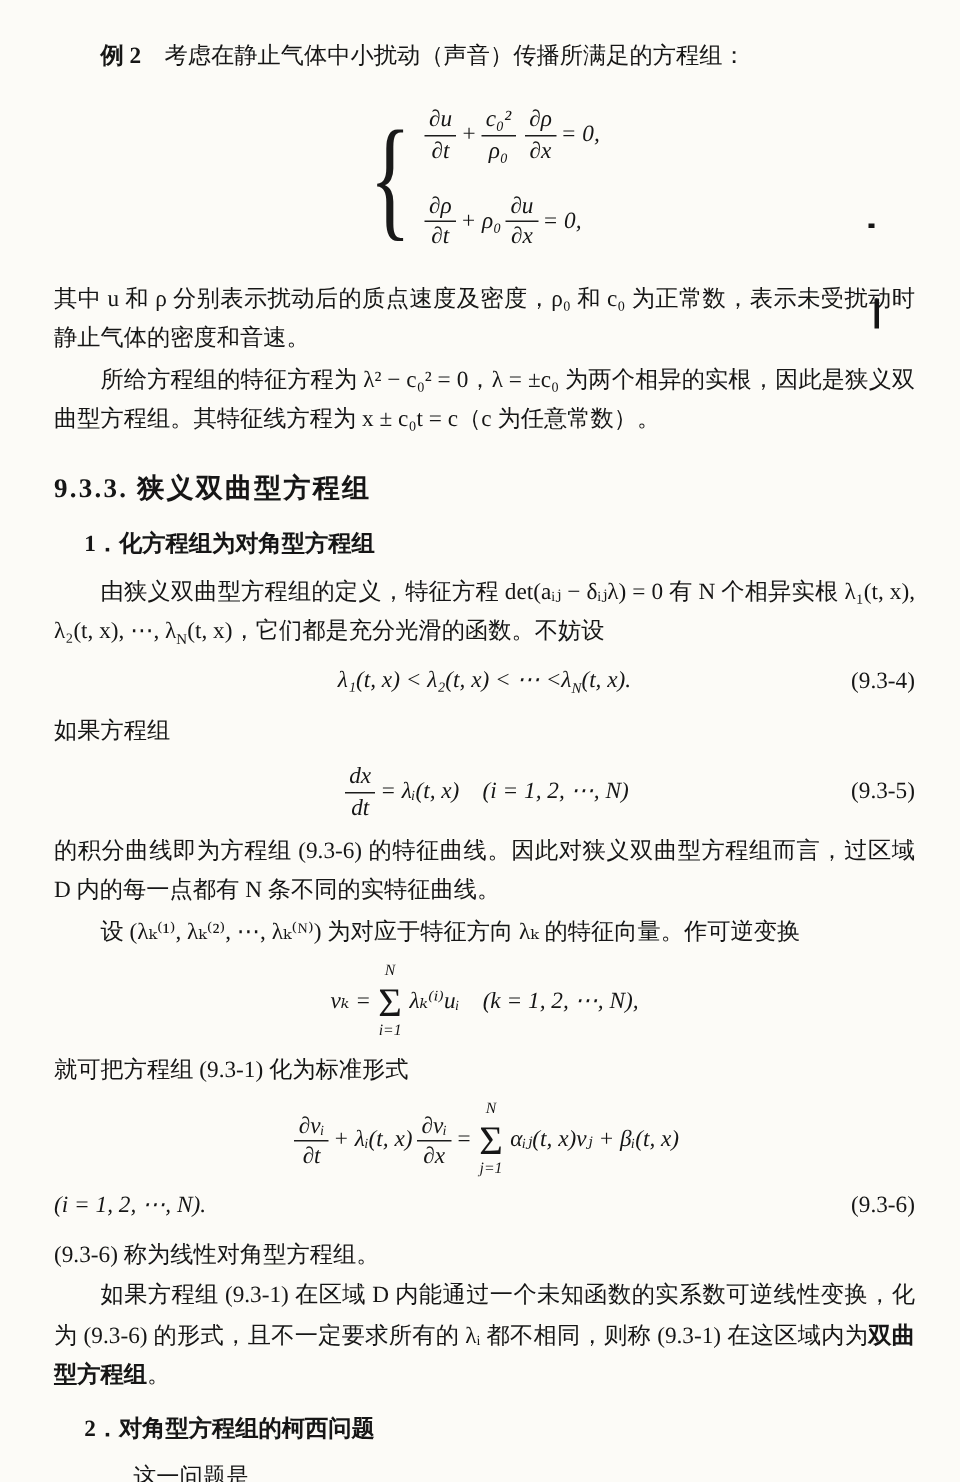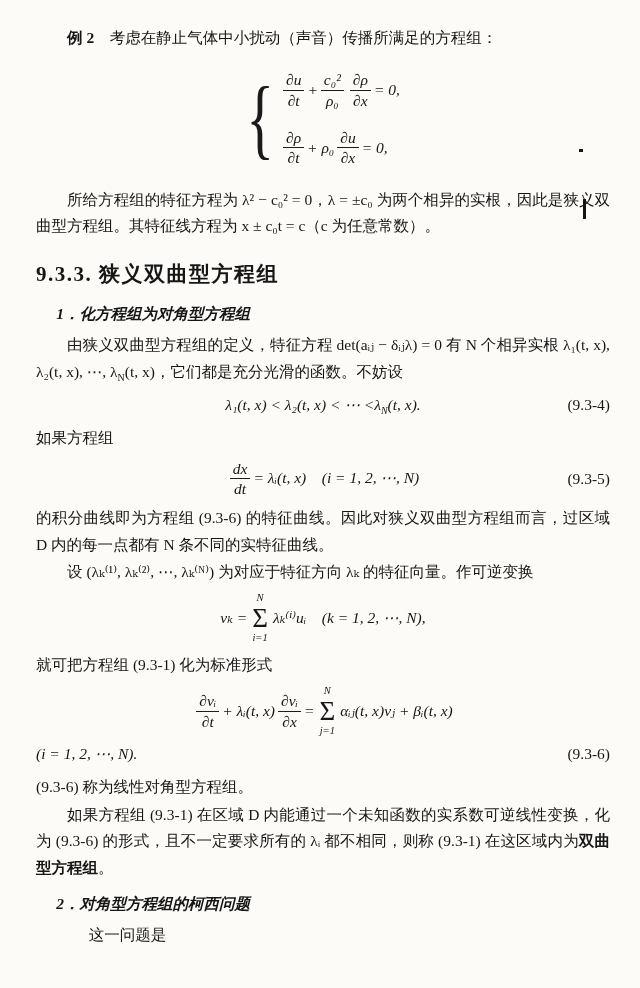--- a/index.html
+++ b/index.html
@@ -11,22 +11,22 @@
     background:#fcfbf7;
     padding:24px 30px 16px 36px;
     color:#161616;
     font-family:"Liberation Serif","DejaVu Serif",serif;
     font-size:15.5px;
     line-height:1.7;
   }
   .p{margin:1px 0;text-align:justify;}
   .ind2{text-indent:2em;}
   .ind3{text-indent:3.4em;}
-  .h1{font-size:21px;font-weight:bold;letter-spacing:1.5px;margin:20px 0 12px 0;line-height:1.4;}
-  .h2{font-weight:bold;text-indent:1.3em;margin:10px 0 5px 0;font-style:italic;}
+  .h1{font-size:18px;font-weight:bold;letter-spacing:1.5px;margin:20px 0 12px 0;line-height:1.4;}
+  .h2{font-weight:bold;text-indent:1.3em;margin:10px 0 5px 0;}
   .b{font-weight:bold;}
   
   .eq{margin:7px 0;}
   .eqline{display:flex;align-items:center;position:relative;margin:4px 0;font-style:italic;min-height:26px;}
   .eqline.center{justify-content:center;}
   .eqline.left{justify-content:flex-start;}
   .eqline.right{justify-content:flex-start;padding-right:132px;box-sizing:border-box;}
   .tag{position:absolute;right:0;top:50%;transform:translateY(-50%);font-style:normal;white-space:nowrap;}
   .frac{display:inline-flex;flex-direction:column;align-items:center;vertical-align:middle;margin:0 3px;line-height:1.25;text-align:center;}
   .frac .num{border-bottom:1.4px solid #1c1c1c;padding:0 3px 0 3px;display:block;}
@@ -79,20 +79,21 @@
             </span>
             <span> + ρ₀ </span>
             <span class="frac">
               <span class="num">∂u</span>
               <span class="den">∂x</span>
             </span>
             <span> = 0,</span>
           </div>
         </div>
       </div>
+      <div class="p"><span>其中 u 和 ρ 分别表示扰动后的质点速度及密度，ρ₀ 和 c₀ 为正常数，表示未受扰动时静止气体的密度和音速。</span></div>
       <div class="p ind2"><span>所给方程组的特征方程为 λ² − c₀² = 0，λ = ±c₀ 为两个相异的实根，因此是狭义双曲型方程组。其特征线方程为 x ± c₀t = c（c 为任意常数）。</span></div>
       <div class="h1"><span>9.3.3. 狭义双曲型方程组</span></div>
       <div class="h2"><span>1．化方程组为对角型方程组</span></div>
       <div class="p ind2"><span>由狭义双曲型方程组的定义，特征方程 det(aᵢⱼ − δᵢⱼλ) = 0 有 N 个相异实根 λ₁(t, x), λ₂(t, x), ⋯, </span><span>λ<sub>N</sub></span><span>(t, x)，它们都是充分光滑的函数。不妨设</span></div>
       <div class="eq">
         <div class="eqline center">
           <span>λ₁(t, x) &lt; λ₂(t, x) &lt; ⋯ &lt; </span>
           <span>λ<sub>N</sub></span>
           <span>(t, x).</span>
           <span class="tag">(9.3-4)</span>

